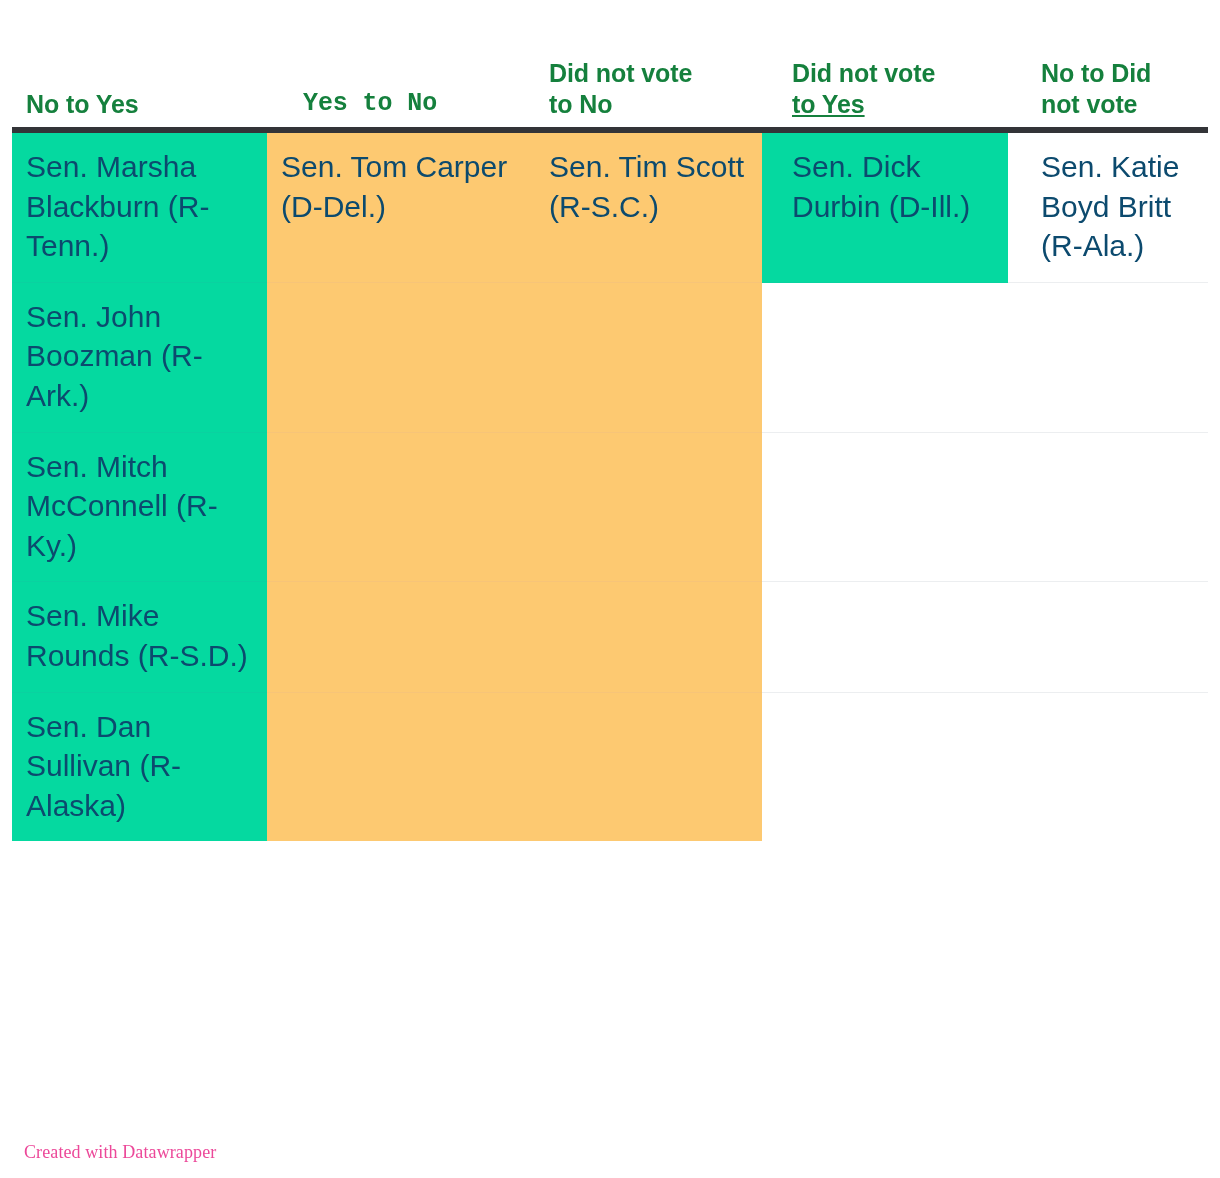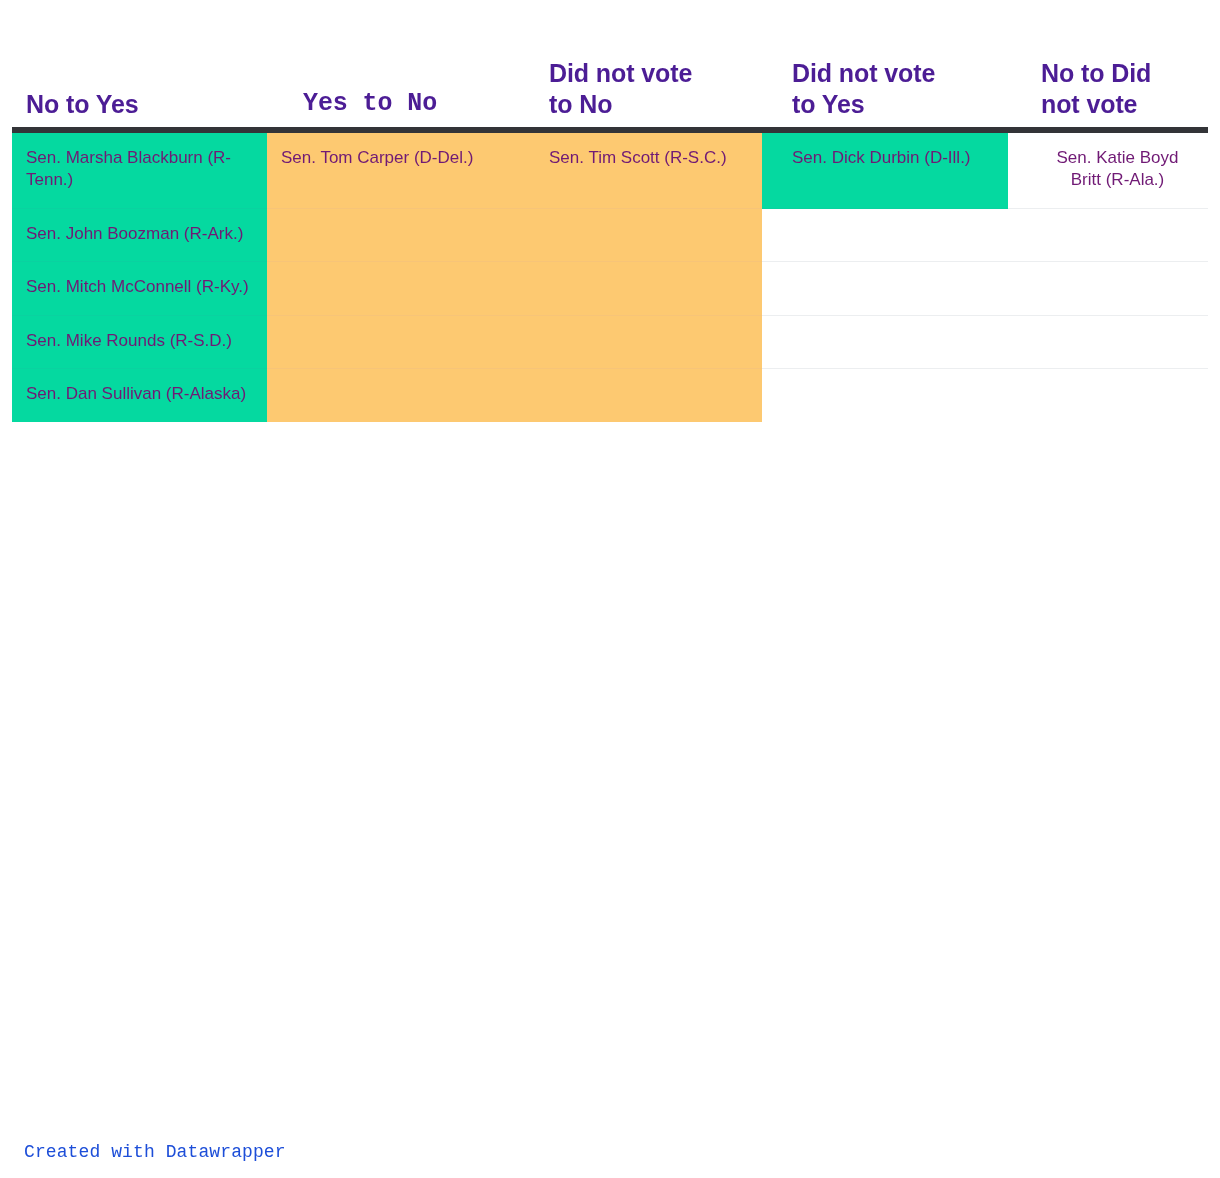--- a/index.html
+++ b/index.html
@@ -29,77 +29,77 @@
     border-collapse: collapse;
     table-layout: fixed;
   }
 
   
   thead th {
     vertical-align: bottom;
     text-align: left;
     font-size: 25px;
     font-weight: bold;
-    color: #4c1d95;
+    color: #15803d;
     line-height: 1.22;
     padding: 0 0 8px 0;
     height: 130px;
     border-bottom: 6px solid #333438;
     letter-spacing: -0.1px;
   }
   thead th .hdr-inner { display: block; }
   thead th.c1 .hdr-inner { padding-left: 14px; }
   thead th.c2 .hdr-inner { padding-left: 36px; }
   thead th.c3 .hdr-inner { padding-left: 4px; }
   thead th.c4 .hdr-inner { padding-left: 30px; }
   thead th.c5 .hdr-inner { padding-left: 33px; }
 
   
   tbody td {
     vertical-align: top;
-    font-size: 17px;
+    font-size: 30px;
     line-height: 1.32;
-    color: #701a75;
+    color: #0c4a6e;
     padding: 14px 16px 16px 14px;
     background: #ffffff;
     border-bottom: 1px solid #eceef0;
   }
   tbody td.fill-green {
     background: #05d9a0;
     border-bottom: 1px solid #0ad2a0;
   }
   tbody td.fill-orange {
     background: #fdc971;
     border-bottom: 1px solid #f7c478;
   }
   tbody td.fill-none {
     background: #ffffff;
   }
   tbody td.c2 { }
   tbody td.c3 { padding-left: 4px; padding-right: 10px; }
   tbody td.c4 { padding-left: 30px; padding-right: 8px; }
-  tbody td.c5 { padding-left: 33px; padding-right: 14px; text-align: center; }
+  tbody td.c5 { padding-left: 33px; padding-right: 14px; }
 
   tbody tr:last-child td { border-bottom: none; }
 
   
   col.w1 { width: 255px; }
   col.w2 { width: 278px; }
   col.w3 { width: 217px; }
   col.w4 { width: 246px; }
   col.w5 { width: 200px; }
 
   
   .footer {
     position: absolute;
     left: 12px;
     top: 1142px;
     font-size: 18px;
-    color: #1d4ed8;
-    font-family: Liberation Mono, monospace;
+    color: #ec4899;
+    font-family: Liberation Serif, serif;
     letter-spacing: 0.1px;
   }
 </style>
 </head>
 <body>
 
 <div class="chart-wrap">
 
   <table class="vote-table">
     <colgroup>
@@ -123,21 +123,21 @@
         </th>
         <th class="c3">
           <span class="hdr-inner">
               <span style="display: block;">Did not vote</span>
               <span style="display: block;">to No</span>
             </span>
         </th>
         <th class="c4">
           <span class="hdr-inner">
               <span style="display: block;">Did not vote</span>
-              <span style="display: block;">to Yes</span>
+              <span style="display: block; text-decoration: underline;">to Yes</span>
             </span>
         </th>
         <th class="c5">
           <span class="hdr-inner">
               <span style="display: block;">No to Did</span>
               <span style="display: block;">not vote</span>
             </span>
         </th>
       </tr>
     </thead>

